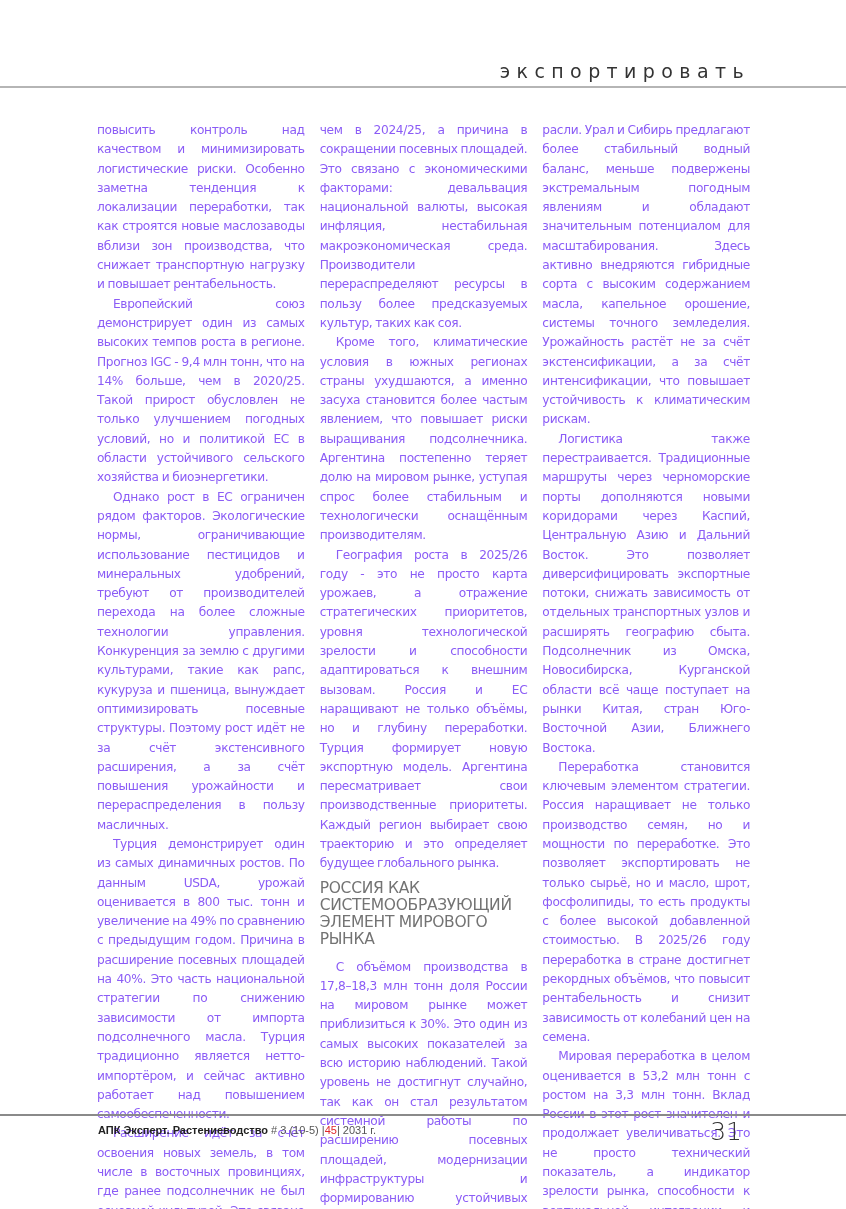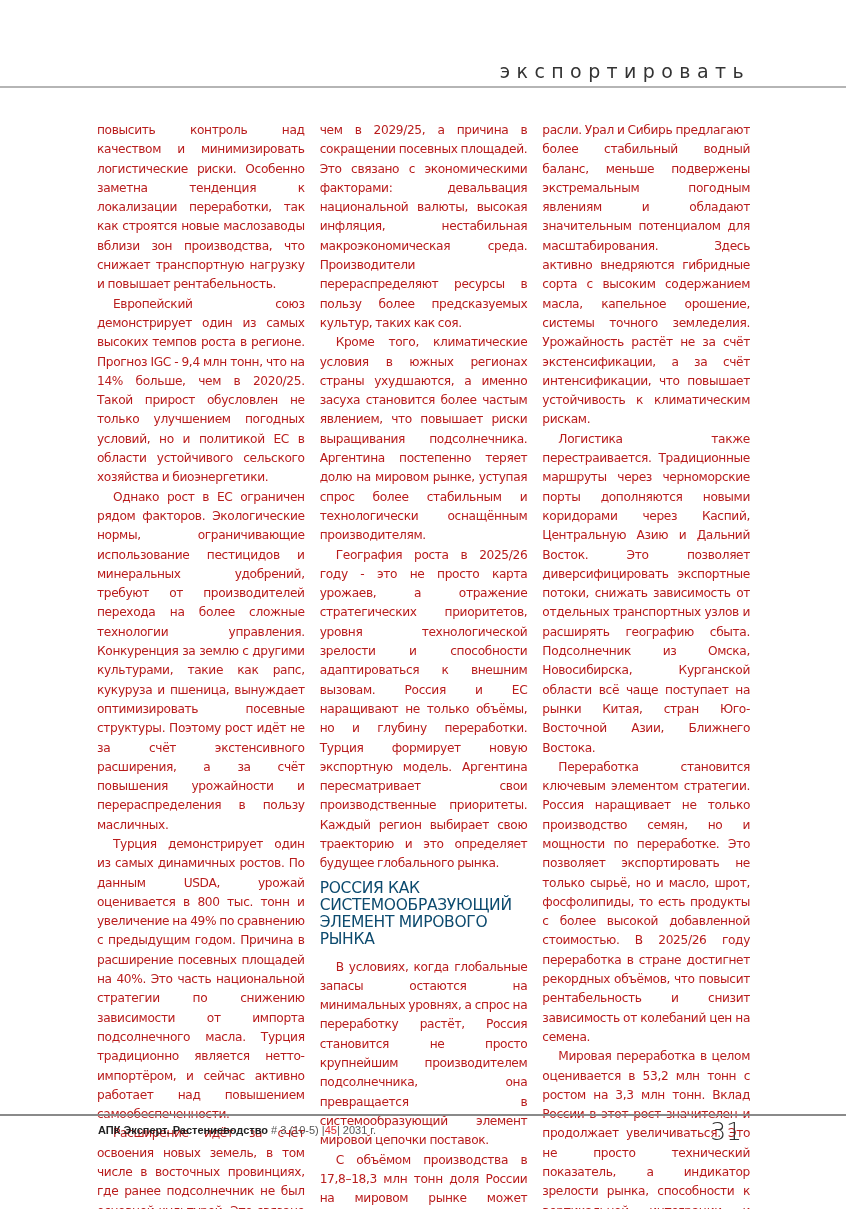--- a/index.html
+++ b/index.html
@@ -17,26 +17,26 @@
     position: absolute; left: 0; right: 0; top: 86px; height: 2px; background: #b5b5b5;
   }
   .columns {
     position: absolute; left: 97px; top: 121px; width: 653px;
     display: flex; gap: 15px;
   }
   .col { width: 208px; }
   .col p {
     margin: 0; font-size: 12.2px; line-height: 19.3px; text-align: justify;
     letter-spacing: -0.35px; word-spacing: -0.5px;
-    hyphens: manual; color: #b91c1c;
+    hyphens: manual; color: #8b5cf6;
   }
   .col p.indent { text-indent: 16px; }
   .col h2 {
     margin: 6px 0 10px 0; font-size: 15.5px; line-height: 17px; font-weight: normal;
-    text-transform: uppercase; color: #0c4a6e; letter-spacing: -0.3px;
+    text-transform: uppercase; color: #737373; letter-spacing: -0.3px;
   }
   .bottom-rule {
     position: absolute; left: 0; right: 0; top: 1114px; height: 2px; background: #8a8a8a;
   }
   .footer-text {
     position: absolute; left: 98px; top: 1124px; font-size: 11px; color: #222;
     font-family: "Liberation Sans", sans-serif;
   }
   .footer-text .mag { font-weight: bold; }
   .footer-text .meta { color: #555; }
@@ -55,25 +55,24 @@
 <div class="columns">
   <div class="col">
     <p>повысить контроль над качеством и минимизировать логистические риски. Особенно заметна тенденция к локализации переработки, так как строятся новые маслозаводы вблизи зон производства, что снижает транспортную нагрузку и повышает рентабельность.</p>
     <p class="indent">Европейский союз демонстрирует один из самых высоких темпов роста в регионе. Прогноз IGC - 9,4 млн тонн, что на 14% больше, чем в 2020/25. Такой прирост обусловлен не только улучшением погодных условий, но и политикой ЕС в области устойчивого сельского хозяйства и биоэнергетики.</p>
     <p class="indent">Однако рост в ЕС ограничен рядом факторов. Экологические нормы, ограничивающие использование пестицидов и минеральных удобрений, требуют от производителей перехода на более сложные технологии управления. Конкуренция за землю с другими культурами, такие как рапс, кукуруза и пшеница, вынуждает оптимизировать посевные структуры. Поэтому рост идёт не за счёт экстенсивного расширения, а за счёт повышения урожайности и перераспределения в пользу масличных.</p>
     <p class="indent">Турция демонстрирует один из самых динамичных ростов. По данным USDA, урожай оценивается в 800 тыс. тонн и увеличение на 49% по сравнению с предыдущим годом. Причина в расширение посевных площадей на 40%. Это часть национальной стратегии по снижению зависимости от импорта подсолнечного масла. Турция традиционно является нетто-импортёром, и сейчас активно работает над повышением самообеспеченности.</p>
     <p class="indent">Расширение идёт за счёт освоения новых земель, в том числе в восточных провинциях, где ранее подсолнечник не был основной культурой. Это связано с рисками климата, доступа к воде и инфраструктуре, но и с потенциалом. Страна инвестирует в орошение, семеноводство и переработку, формируя новые производственные узлы.</p>
 
   </div>
   <div class="col">
-    <p>чем в 2029/25, а причина в сокращении посевных площадей. Это связано с экономическими факторами: девальвация национальной валюты, высокая инфляция, нестабильная макроэкономическая среда. Производители перераспределяют ресурсы в пользу более предсказуемых культур, таких как соя.</p>
+    <p>чем в 2024/25, а причина в сокращении посевных площадей. Это связано с экономическими факторами: девальвация национальной валюты, высокая инфляция, нестабильная макроэкономическая среда. Производители перераспределяют ресурсы в пользу более предсказуемых культур, таких как соя.</p>
     <p class="indent">Кроме того, климатические условия в южных регионах страны ухудшаются, а именно засуха становится более частым явлением, что повышает риски выращивания подсолнечника. Аргентина постепенно теряет долю на мировом рынке, уступая спрос более стабильным и технологически оснащённым производителям.</p>
     <p class="indent">География роста в 2025/26 году - это не просто карта урожаев, а отражение стратегических приоритетов, уровня технологической зрелости и способности адаптироваться к внешним вызовам. Россия и ЕС наращивают не только объёмы, но и глубину переработки. Турция формирует новую экспортную модель. Аргентина пересматривает свои производственные приоритеты. Каждый регион выбирает свою траекторию и это определяет будущее глобального рынка.</p>
     <h2>Россия как системообразующий элемент мирового рынка</h2>
-    <p class="indent">В условиях, когда глобальные запасы остаются на минимальных уровнях, а спрос на переработку растёт, Россия становится не просто крупнейшим производителем подсолнечника, она превращается в системообразующий элемент мировой цепочки поставок.</p>
     <p class="indent">С объёмом производства в 17,8–18,3 млн тонн доля России на мировом рынке может приблизиться к 30%. Это один из самых высоких показателей за всю историю наблюдений. Такой уровень не достигнут случайно, так как он стал результатом системной работы по расширению посевных площадей, модернизации инфраструктуры и формированию устойчивых экспортных потоков.</p>
 
   </div>
   <div class="col">
     <p>расли. Урал и Сибирь предлагают более стабильный водный баланс, меньше подвержены экстремальным погодным явлениям и обладают значительным потенциалом для масштабирования. Здесь активно внедряются гибридные сорта с высоким содержанием масла, капельное орошение, системы точного земледелия. Урожайность растёт не за счёт экстенсификации, а за счёт интенсификации, что повышает устойчивость к климатическим рискам.</p>
     <p class="indent">Логистика также перестраивается. Традиционные маршруты через черноморские порты дополняются новыми коридорами через Каспий, Центральную Азию и Дальний Восток. Это позволяет диверсифицировать экспортные потоки, снижать зависимость от отдельных транспортных узлов и расширять географию сбыта. Подсолнечник из Омска, Новосибирска, Курганской области всё чаще поступает на рынки Китая, стран Юго-Восточной Азии, Ближнего Востока.</p>
     <p class="indent">Переработка становится ключевым элементом стратегии. Россия наращивает не только производство семян, но и мощности по переработке. Это позволяет экспортировать не только сырьё, но и масло, шрот, фосфолипиды, то есть продукты с более высокой добавленной стоимостью. В 2025/26 году переработка в стране достигнет рекордных объёмов, что повысит рентабельность и снизит зависимость от колебаний цен на семена.</p>
     <p class="indent">Мировая переработка в целом оценивается в 53,2 млн тонн с ростом на 3,3 млн тонн. Вклад России в этот рост значителен и продолжает увеличиваться. Это не просто технический показатель, а индикатор зрелости рынка, способности к вертикальной интеграции и контролю над качеством.</p>
 
   </div>

